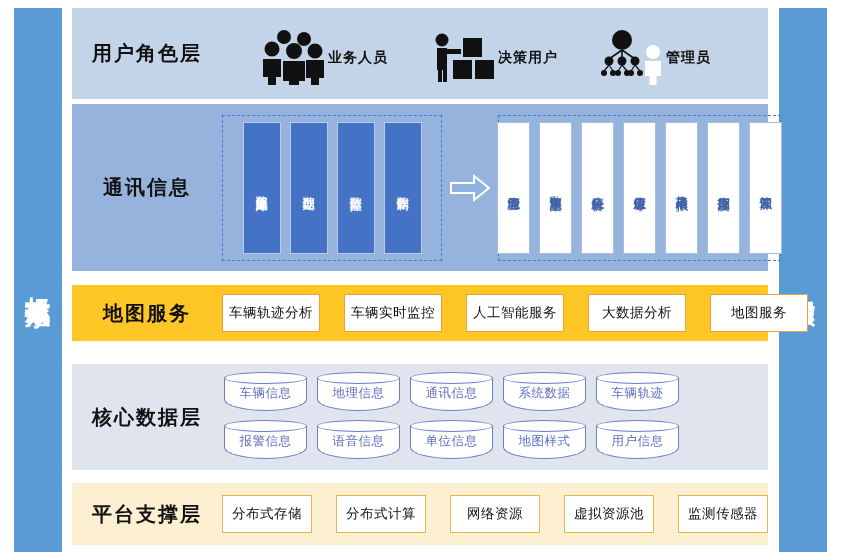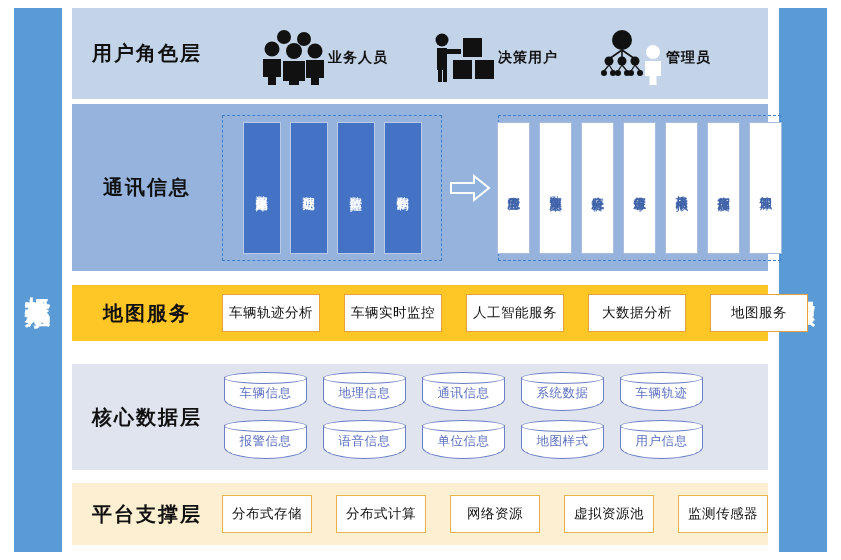--- a/index.html
+++ b/index.html
@@ -81,21 +81,21 @@
   .chip{
     background:#ffffff;height:38px;box-sizing:border-box;
     display:flex;align-items:center;justify-content:center;
     font-size:13.5px;color:#111;letter-spacing:.5px;
   }
   .chip-ai{border:1.3px solid #E8A23B;width:98px;}
   .chip-pf{border:1.3px solid #E8B44B;width:90px;}
 
   
   .cyl-grid{flex:1;display:flex;flex-direction:column;gap:6px;padding-left:2px;}
-  .cyl-row{display:flex;gap:16px;}
+  .cyl-row{display:flex;gap:10px;}
   .cyl{
     position:relative;width:83px;height:42px;
     display:flex;align-items:center;justify-content:center;
   }
   .cyl-body{
     position:absolute;left:0;top:5px;width:83px;height:34px;box-sizing:border-box;
     background:#ffffff;border-left:1.2px solid #6B7FC7;border-right:1.2px solid #6B7FC7;
     border-bottom:1.2px solid #6B7FC7;
     border-bottom-left-radius:42px 12px;border-bottom-right-radius:42px 12px;
   }

